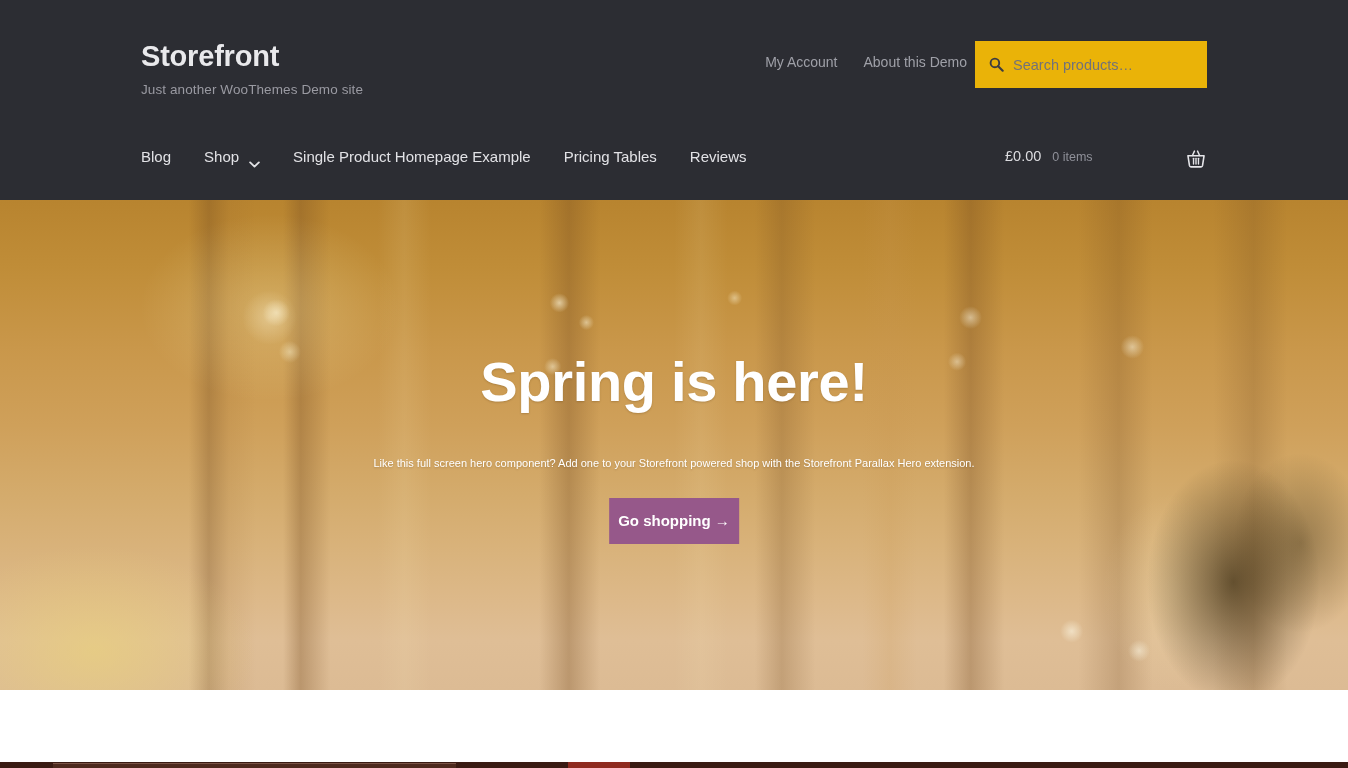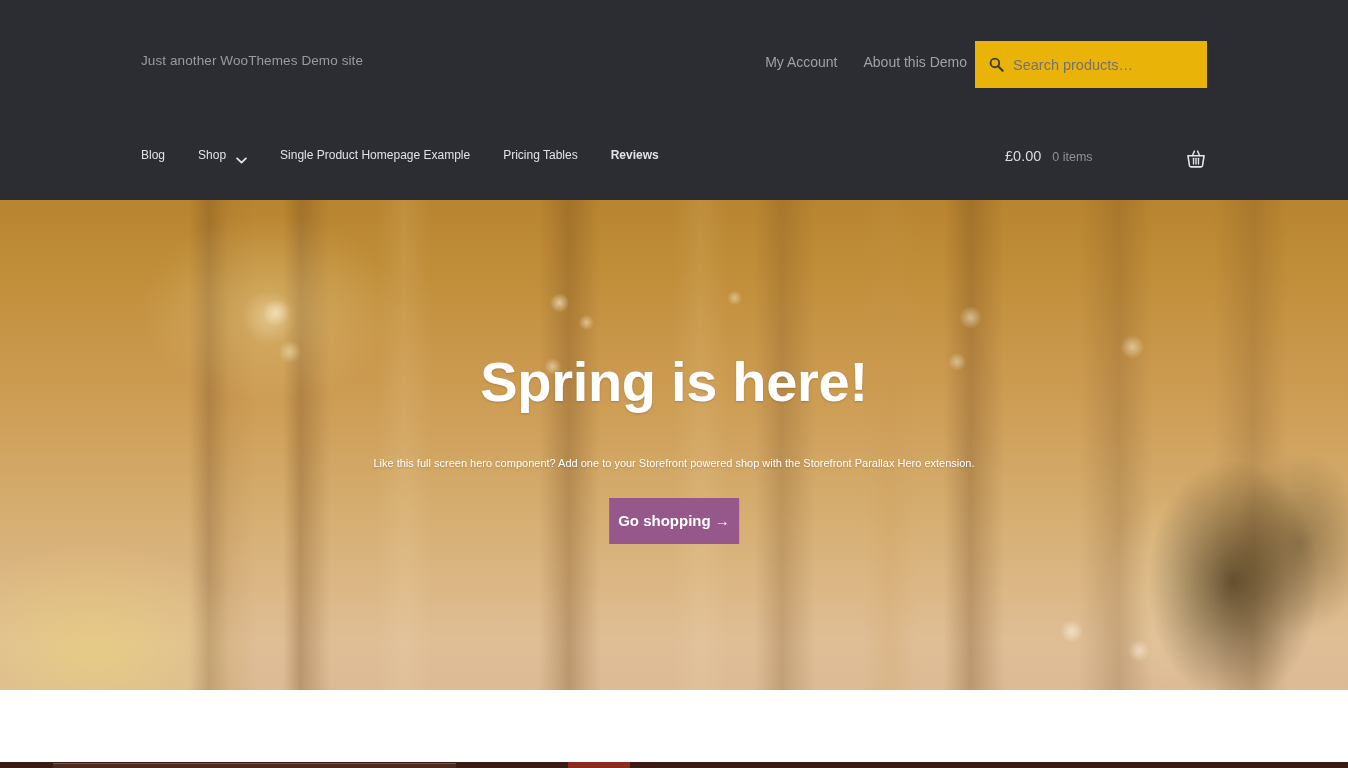--- a/index.html
+++ b/index.html
@@ -119,25 +119,25 @@
     align-items: center;
     gap: 0;
   }
 
   .nav-item {
     display: flex;
     align-items: center;
     margin-right: 33px;
     text-decoration: none;
     color: #e2e2e6;
-    font-size: 12px;
+    font-size: 15px;
     white-space: nowrap;
     cursor: pointer;
   }
-  .nav-item:last-child { margin-right: 0; font-weight: bold; }
+  .nav-item:last-child { margin-right: 0; }
 
   .chevron-down {
     margin-left: 10px;
     display: inline-block;
     width: 11px;
     height: 7px;
     position: relative;
     top: 1px;
   }
 
@@ -364,20 +364,21 @@
 </style>
 </head>
 <body>
 
 <div class="page">
 
   <header class="site-header">
     <div class="header-inner">
 
       <div class="brand">
+        <div class="site-title">Storefront</div>
         <div class="site-tagline">Just another WooThemes Demo site</div>
       </div>
 
       <nav class="secondary-nav">
         <a href="#">My Account</a>
         <a href="#">About this Demo</a>
       </nav>
 
       <div class="search-wrap">
         <span class="search-icon">

